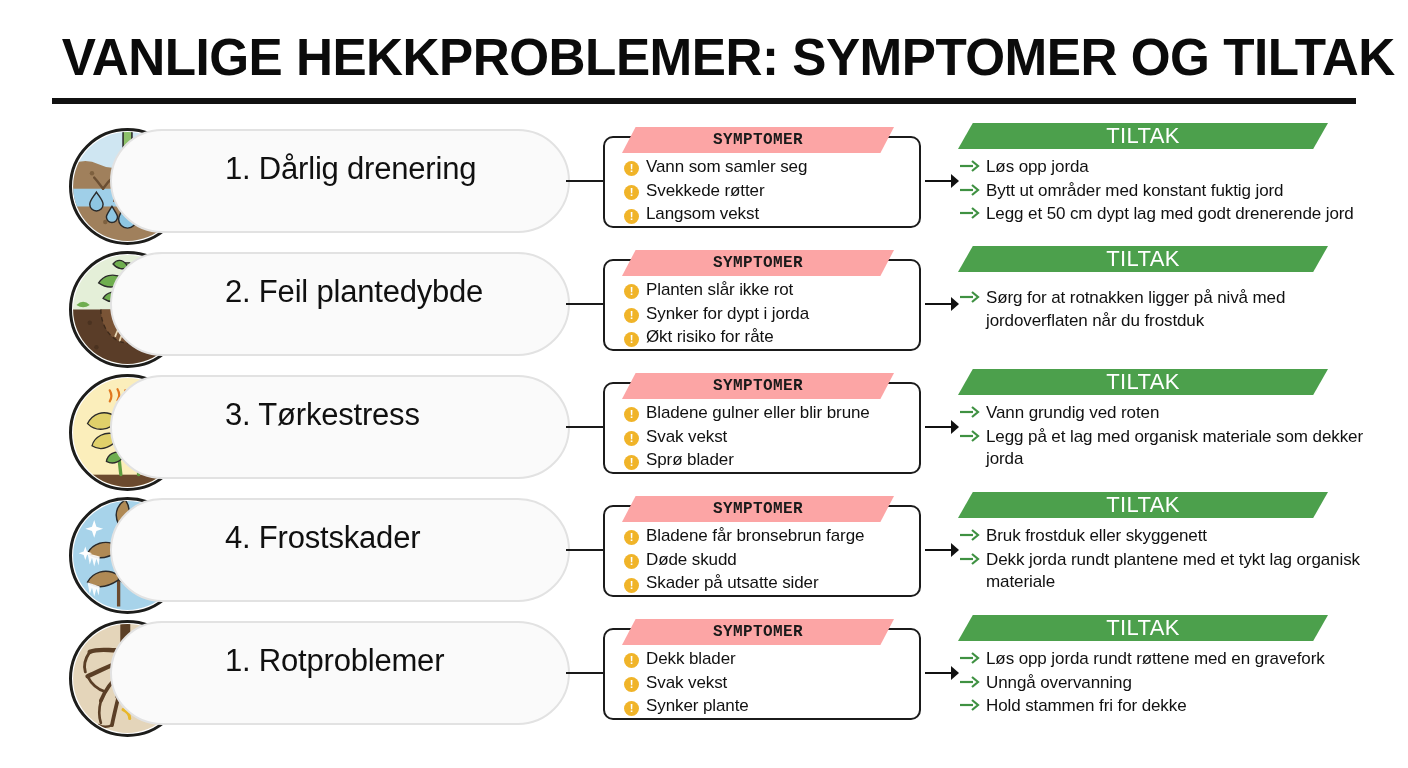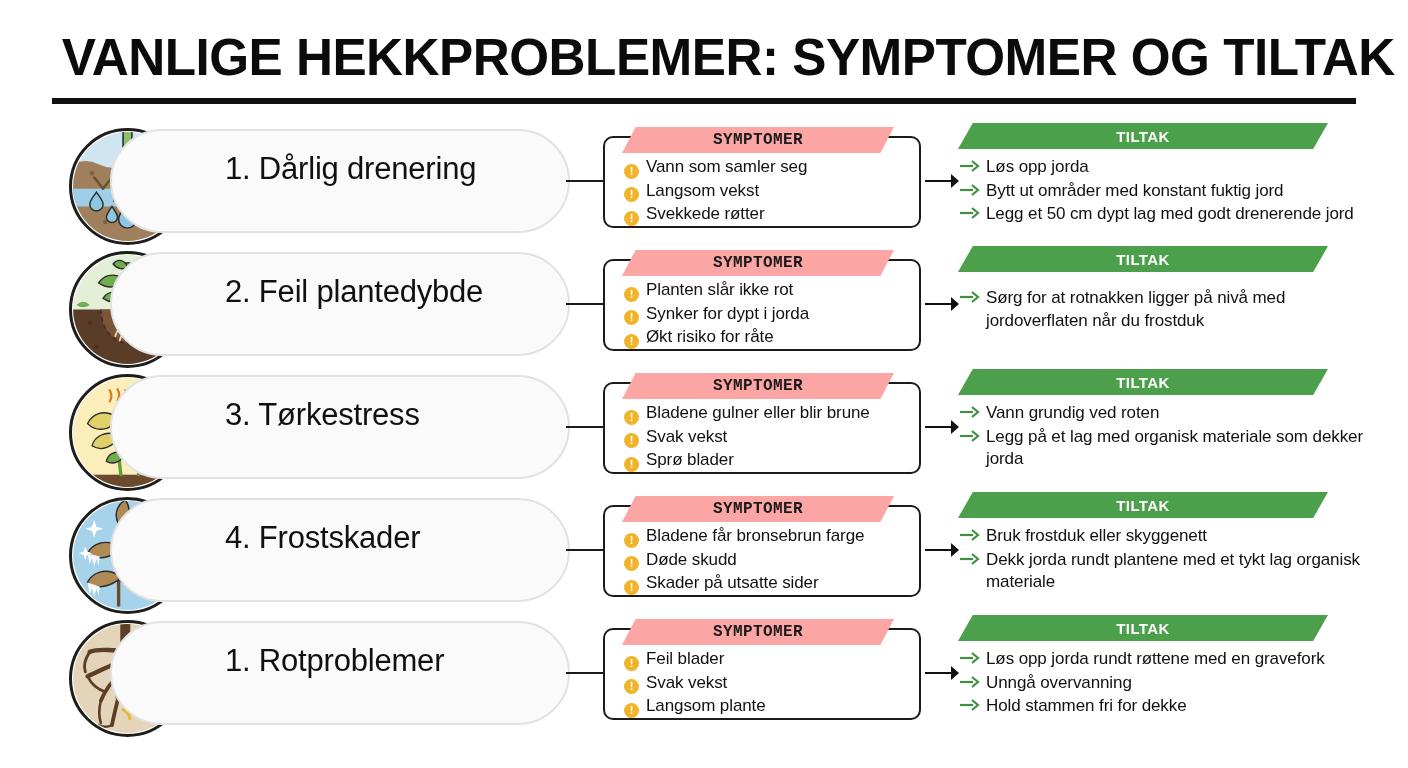--- a/index.html
+++ b/index.html
@@ -68,21 +68,21 @@
     background:#fca5a5;
     clip-path: polygon(5% 0, 100% 0, 95% 100%, 0 100%);
     display:flex; align-items:center; justify-content:center;font-family:Liberation Mono, monospace;
   }
   .sym-banner-text {
     font-size:16px; font-weight:700; color:#1a1a1a; letter-spacing:0.4px;
   }
   .sym-list {
     position:absolute; left:624px; top:36px; width:300px;
   }
-  .sym-item { display:flex; align-items:flex-end; margin-bottom:1px; }
+  .sym-item { display:flex; align-items:center; margin-bottom:1px; }
   .bang {
     flex:0 0 auto; width:15px; height:15px; border-radius:50%;
     background:#F0B429; margin-top:3px; margin-right:7px;
     position:relative;
   }
   .bang::before {
     content:"!"; position:absolute; left:0; top:-1px; width:15px;
     text-align:center; font-size:11px; font-weight:700; color:#fff;
     line-height:17px;
   }
@@ -92,21 +92,21 @@
   .conn-arrow { position:absolute; left:925px; top:52px; width:34px; height:18px; }
 
   
   .til-banner {
     position:absolute; left:958px; top:3px; width:370px; height:26px;
     background:#4CA04C;
     clip-path: polygon(4% 0, 100% 0, 96% 100%, 0 100%);
     display:flex; align-items:center; justify-content:center;
   }
   .til-banner-text {
-    font-size:15px; font-weight:700; color:#ffffff; letter-spacing:0.4px;
+    font-size:22px; font-weight:400; color:#ffffff; letter-spacing:0.4px;
   }
   .til-list { position:absolute; left:960px; top:36px; width:440px; }
   .til-item { display:flex; align-items:flex-start; margin-bottom:1px; }
   .arr {
     flex:0 0 auto; width:20px; margin-right:6px; margin-top:4px;
   }
   .arr svg { display:block; }
   .til-text { font-size:17px; color:#111; line-height:1.33; letter-spacing:-0.1px; }
 </style>
 </head>
@@ -164,25 +164,25 @@
     <div class="sym-banner">
       <span class="sym-banner-text">SYMPTOMER</span>
     </div>
     <div class="sym-list">
       <div class="sym-item">
         <span class="bang"></span>
         <span class="sym-text">Vann som samler seg</span>
       </div>
       <div class="sym-item">
         <span class="bang"></span>
+        <span class="sym-text">Svekkede røtter</span>
+      </div>
+      <div class="sym-item">
+        <span class="bang"></span>
         <span class="sym-text">Langsom vekst</span>
-      </div>
-      <div class="sym-item">
-        <span class="bang"></span>
-        <span class="sym-text">Svekkede røtter</span>
       </div>
     </div>
 
     <svg class="conn-arrow" viewBox="0 0 34 18">
       <line x1="0" y1="9" x2="26" y2="9" stroke="#111" stroke-width="2"></line>
       <polygon points="26,2 34,9 26,16" fill="#111"></polygon>
     </svg>
 
     <div class="til-banner">
       <span class="til-banner-text">TILTAK</span>
@@ -526,29 +526,29 @@
     <div class="pill-label">1. Rotproblemer</div>
     <div class="conn-left"></div>
 
     <div class="sym-card"></div>
     <div class="sym-banner">
       <span class="sym-banner-text">SYMPTOMER</span>
     </div>
     <div class="sym-list">
       <div class="sym-item">
         <span class="bang"></span>
-        <span class="sym-text">Feil blader</span>
+        <span class="sym-text">Dekk blader</span>
       </div>
       <div class="sym-item">
         <span class="bang"></span>
         <span class="sym-text">Svak vekst</span>
       </div>
       <div class="sym-item">
         <span class="bang"></span>
-        <span class="sym-text">Langsom plante</span>
+        <span class="sym-text">Synker plante</span>
       </div>
     </div>
 
     <svg class="conn-arrow" viewBox="0 0 34 18">
       <line x1="0" y1="9" x2="26" y2="9" stroke="#111" stroke-width="2"></line>
       <polygon points="26,2 34,9 26,16" fill="#111"></polygon>
     </svg>
 
     <div class="til-banner">
       <span class="til-banner-text">TILTAK</span>

